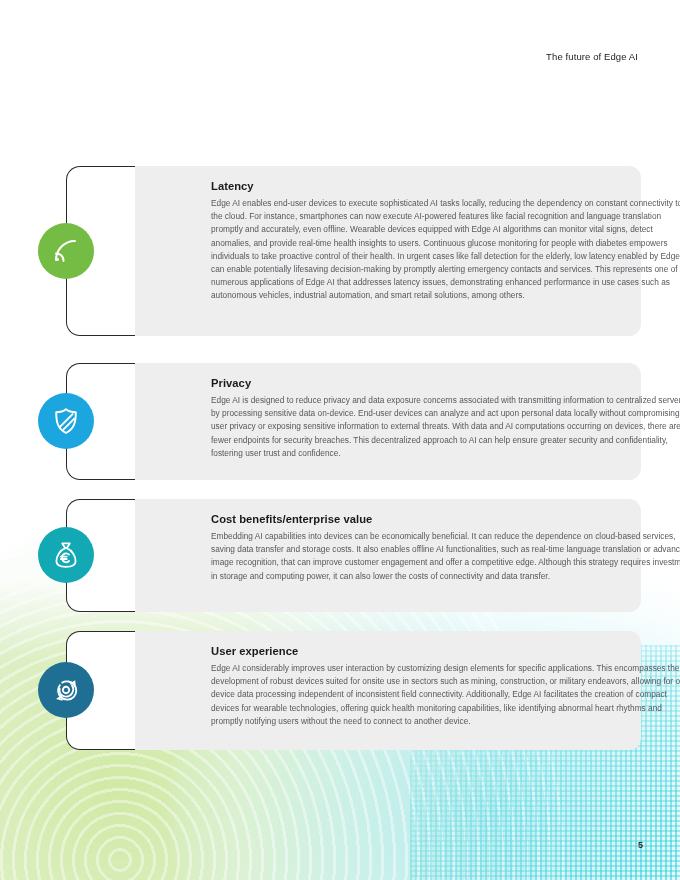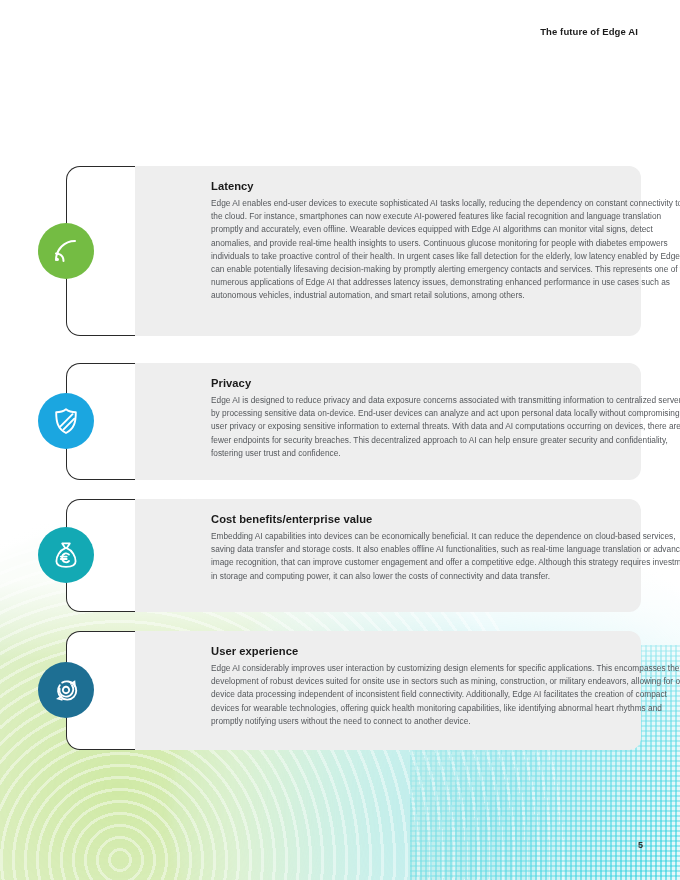--- a/index.html
+++ b/index.html
@@ -94,24 +94,24 @@
   }
 
   
   #page {
     position: absolute;
     inset: 0;
     z-index: 2;
   }
   #doc-header {
     position: absolute;
-    top: 26px;
+    top: 51px;
     right: 42px;
     font-size: 9.5px;
-    font-weight: bold;
+    font-weight: normal;
     color: #1c1c1c;
     letter-spacing: 0.1px;
   }
   #page-number {
     position: absolute;
     right: 37px;
     bottom: 30px;
     font-size: 9px;
     font-weight: bold;
     color: #2c2c2c;

